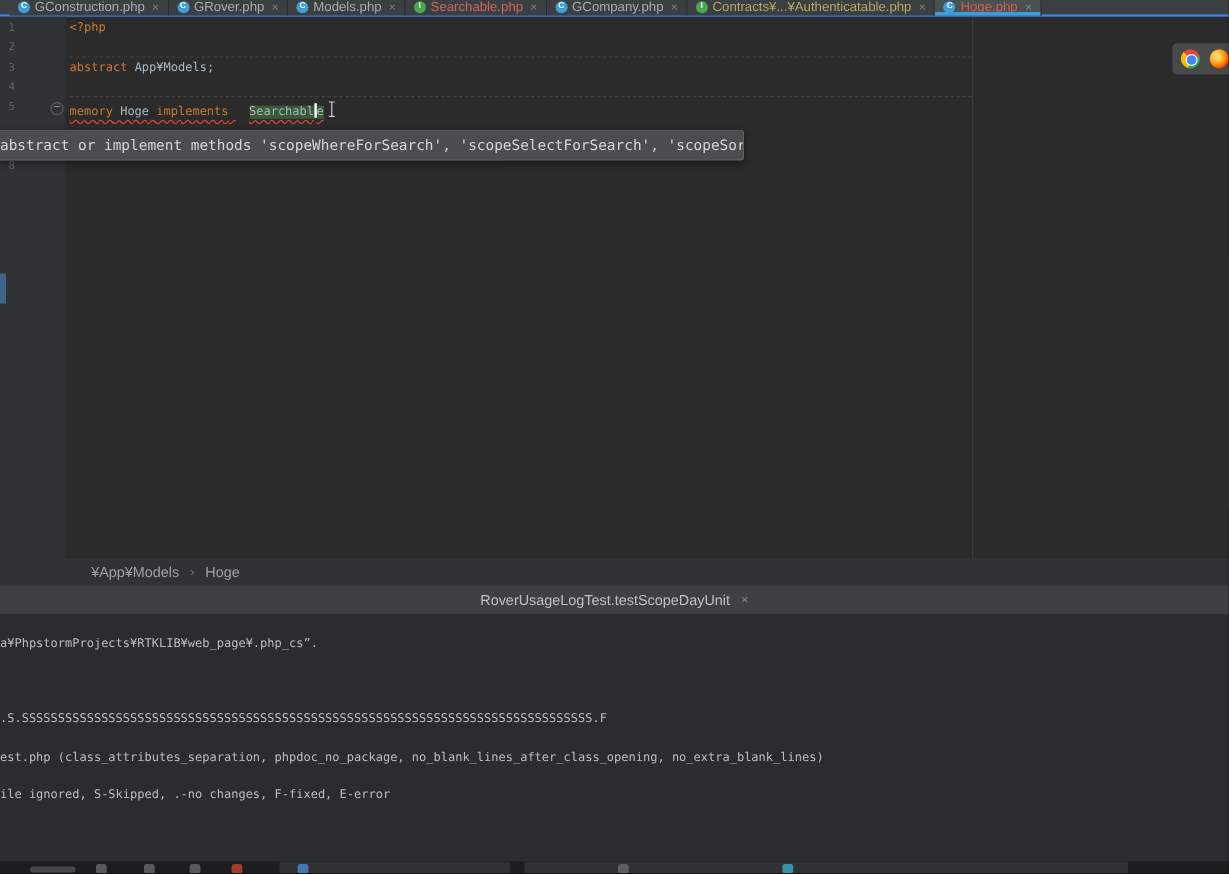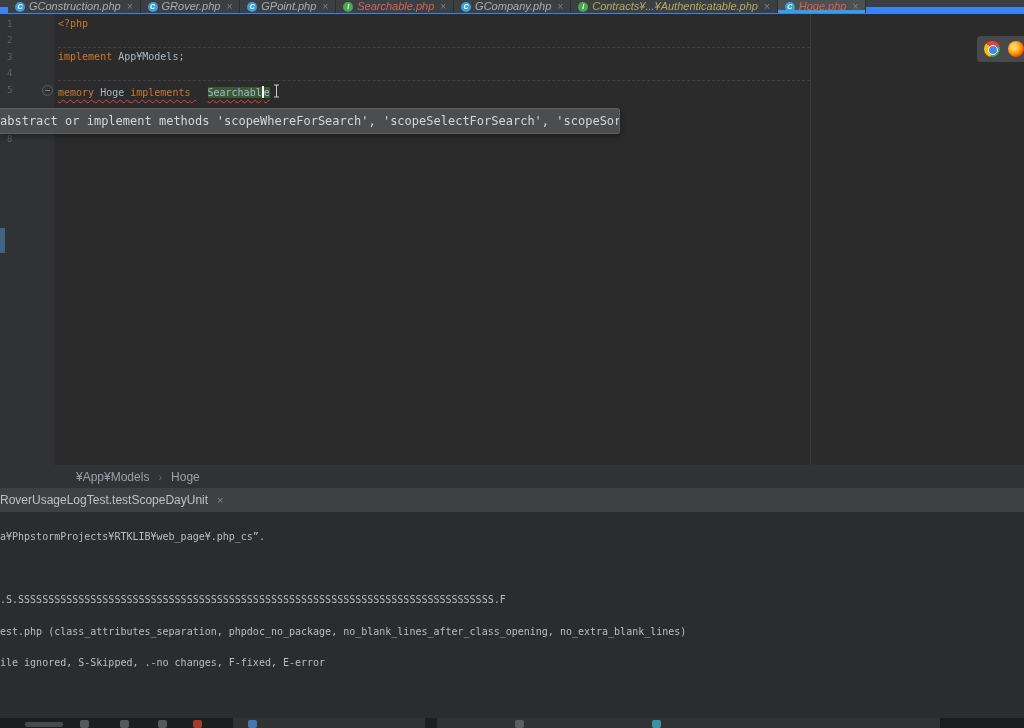--- a/index.html
+++ b/index.html
@@ -5,23 +5,22 @@
   * { margin:0; padding:0; box-sizing:border-box; }
   html,body { background:#000; }
   #app {
     position:relative; width:1024px; height:728px; overflow:hidden;
     background:#2b2b2b; font-family:"Liberation Sans", sans-serif;
   }
 
   
   .tabbar {
     position:absolute; left:0; top:0; width:1024px; height:14px;
-    background:#3c3f41; display:flex; align-items:flex-start;
-    border-bottom:7px solid #3b82f6;
-    font-style:italic;
+    background:#3c3f41; display:flex; align-items:center;
+    border-bottom:2px solid #3b82f6;
   }
   .tab-lead { width:8px; background:#333638; border-right:1px solid #2a2d2f; }
   .tab {
     position:relative; display:flex; align-items:center; gap:4px;
     padding:0 7px; font-size:11px; line-height:13px; color:#a9adb0;
     border-right:1px solid #2a2d2f; background:#3c3f41; cursor:default;
     white-space:nowrap;
   }
   .tab.active { background:#4b5052; }
   .tab.active .underline {
@@ -111,21 +110,21 @@
     position:absolute; left:0; top:465px; width:1024px; height:23px;
     background:#303336; display:flex; align-items:center;
     font-size:12px; color:#9ba1a6; padding-left:76px; gap:9px;
   }
   .crumb-sep { color:#6e7173; font-size:11px; }
 
   
   .runstrip {
     position:absolute; left:0; top:488px; width:1024px; height:24px;
     background:#3d4144; display:flex; align-items:center;
-    font-size:12px; color:#bdc1c3;
+    font-size:12px; color:#bdc1c3;justify-content:center;
   }
   .runstrip .rclose { color:#84888b; font-size:11px; margin-left:9px; }
 
   
   .console {
     position:absolute; left:0; top:512px; width:1024px; height:206px;
     background:#2a2c2e; padding-top:4px;
     font-family:"DejaVu Sans Mono", monospace; font-size:10px; color:#bdbdbd;
   }
   .console-line { line-height:20.5px; min-height:20.5px; white-space:pre; overflow:hidden;margin-top:11px; }
@@ -163,21 +162,21 @@
     </div>
 
     <div class="tab">
       <span class="ticon cls">C</span>
       <span class="tlabel">GRover.php</span>
       <span class="tclose">×</span>
     </div>
 
     <div class="tab">
       <span class="ticon cls">C</span>
-      <span class="tlabel">GPoint.php</span>
+      <span class="tlabel">Models.php</span>
       <span class="tclose">×</span>
     </div>
 
     <div class="tab">
       <span class="ticon ifc">I</span>
       <span class="tlabel err">Searchable.php</span>
       <span class="tclose">×</span>
     </div>
 
     <div class="tab">
@@ -210,21 +209,21 @@
       <span class="lnum ln8">8</span>
       <span class="fold">−</span>
       <span class="stripe-indicator"></span>
     </div>
 
     <div class="sep sep1"></div>
     <div class="sep sep2"></div>
 
     <div class="code-line cl1"><span class="kw">&lt;?php</span></div>
 
-    <div class="code-line cl3"><span class="kw">implement</span><span> App¥Models;</span></div>
+    <div class="code-line cl3"><span class="kw">abstract</span><span> App¥Models;</span></div>
 
     <div class="code-line cl5"><span class="errline"><span class="kw">memory</span><span> Hoge </span><span class="kw">implements</span><span> </span><span class="hl-green"><span>Searchabl</span><span class="caret"></span><span>e</span></span></span><span class="ibeam"><svg width="9" height="14" viewBox="0 0 9 14">
             <path d="M2 1 H7 M4.5 1 V13 M2 13 H7" stroke="#c8cdd2" stroke-width="1" fill="none"></path>
           </svg></span></div>
 
     <div class="margin-guide"></div>
 
     <div class="browser-panel">
       <span class="bicon chrome"></span>
       <span class="bicon firefox"></span>

